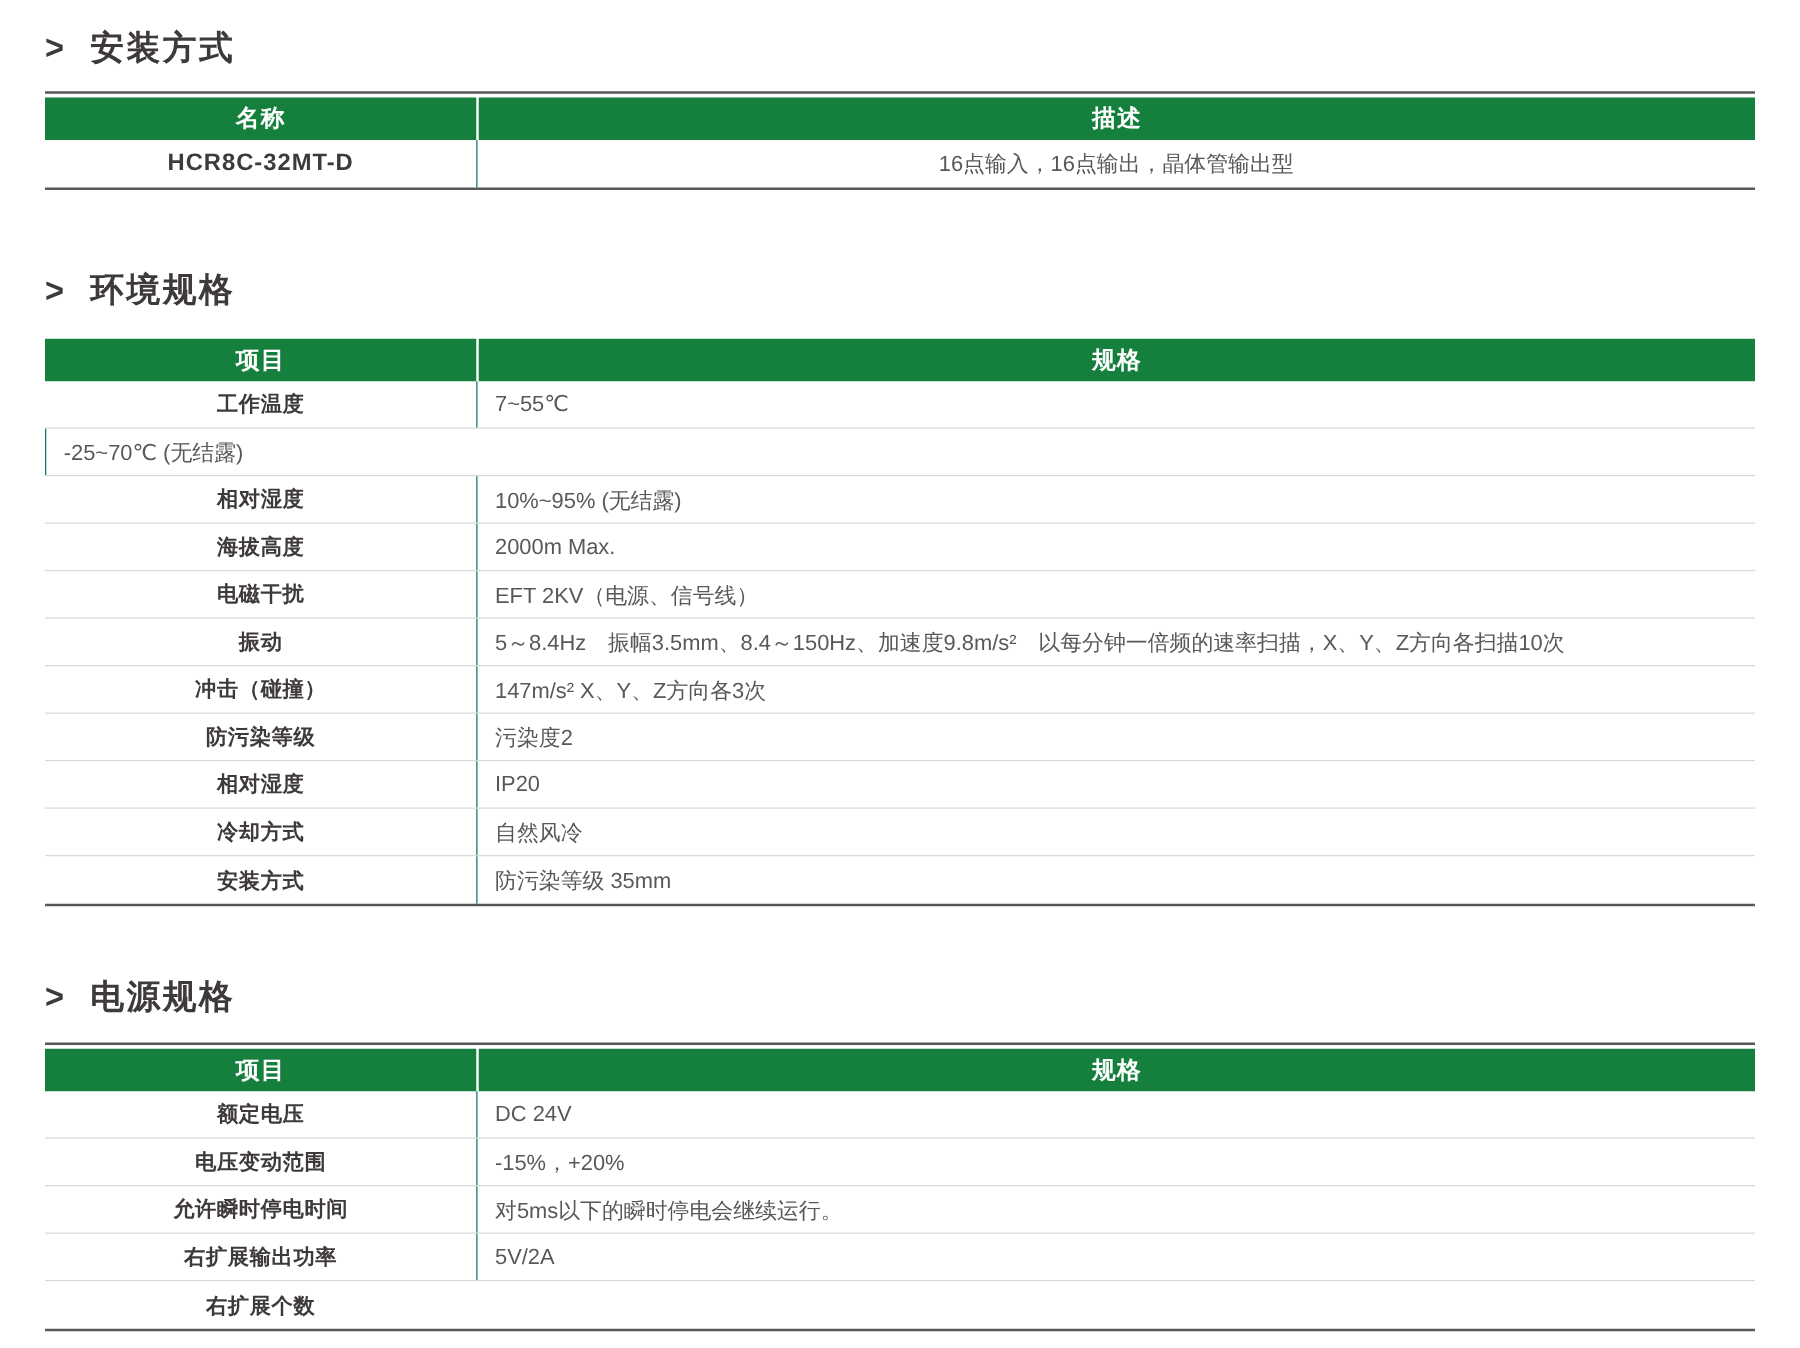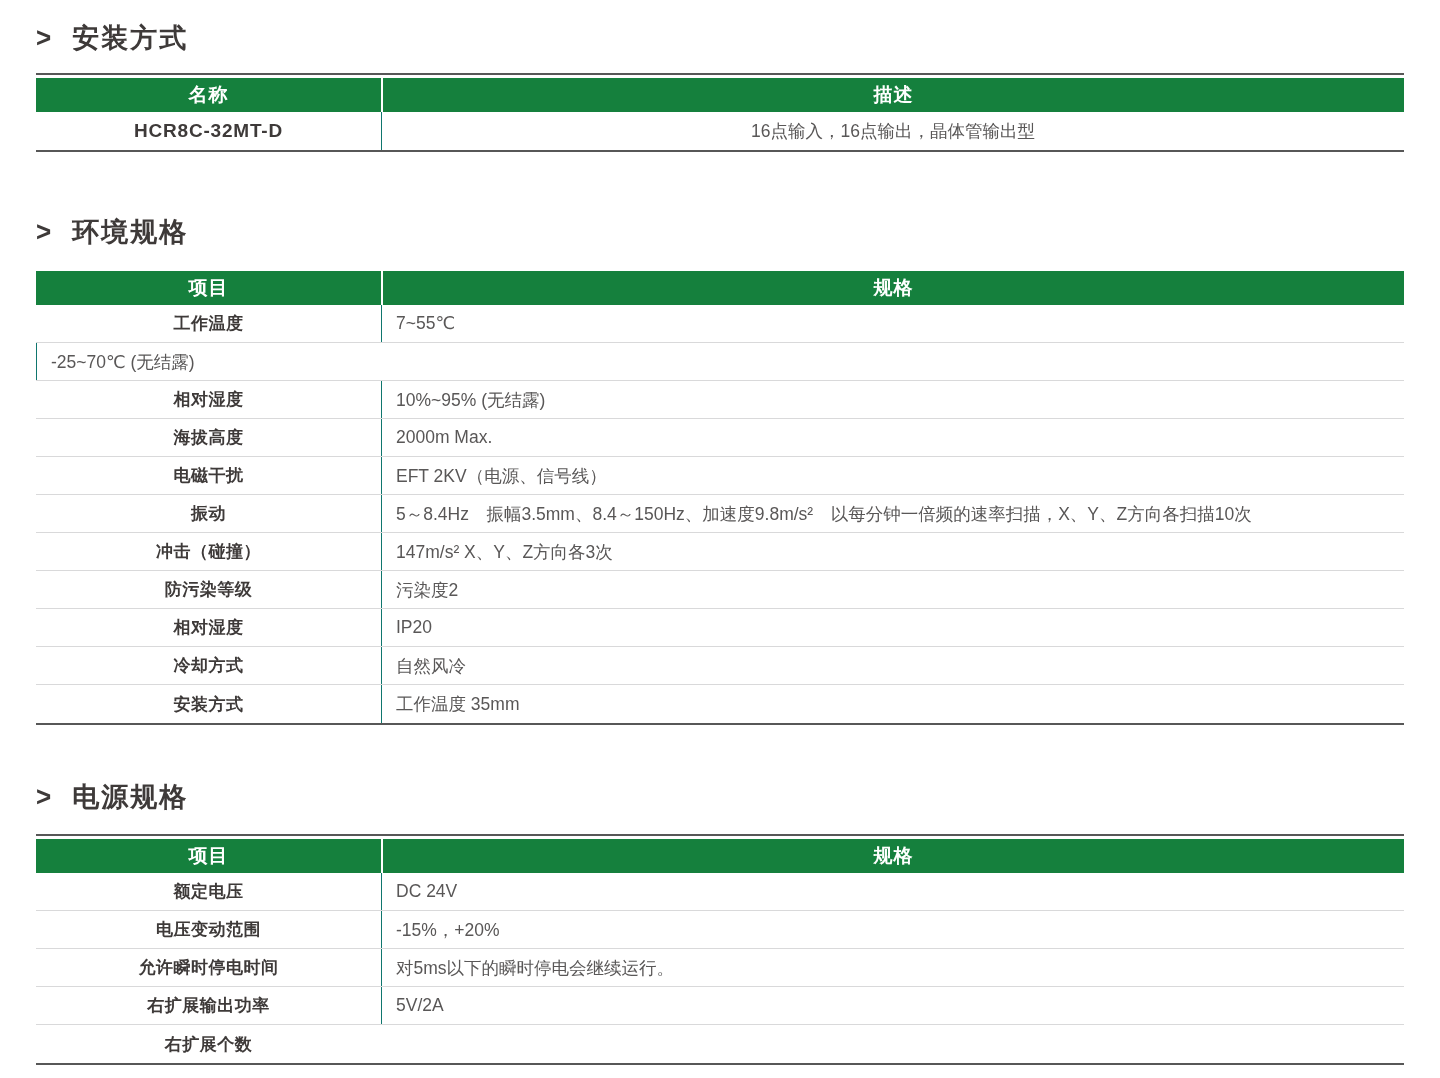--- a/index.html
+++ b/index.html
@@ -107,21 +107,21 @@
       <div class="row">
         <div class="cell-label">相对湿度</div>
         <div class="cell-value">IP20</div>
       </div>
       <div class="row">
         <div class="cell-label">冷却方式</div>
         <div class="cell-value">自然风冷</div>
       </div>
       <div class="row">
         <div class="cell-label">安装方式</div>
-        <div class="cell-value">工作温度 35mm</div>
+        <div class="cell-value">防污染等级 35mm</div>
       </div>
     </div>
 
     <div class="section-head head-3">
       <span class="chevron">&gt;</span>
       <span class="section-title">电源规格</span>
     </div>
 
     <div class="spec-table topline tbl-3">
       <div class="thead">

